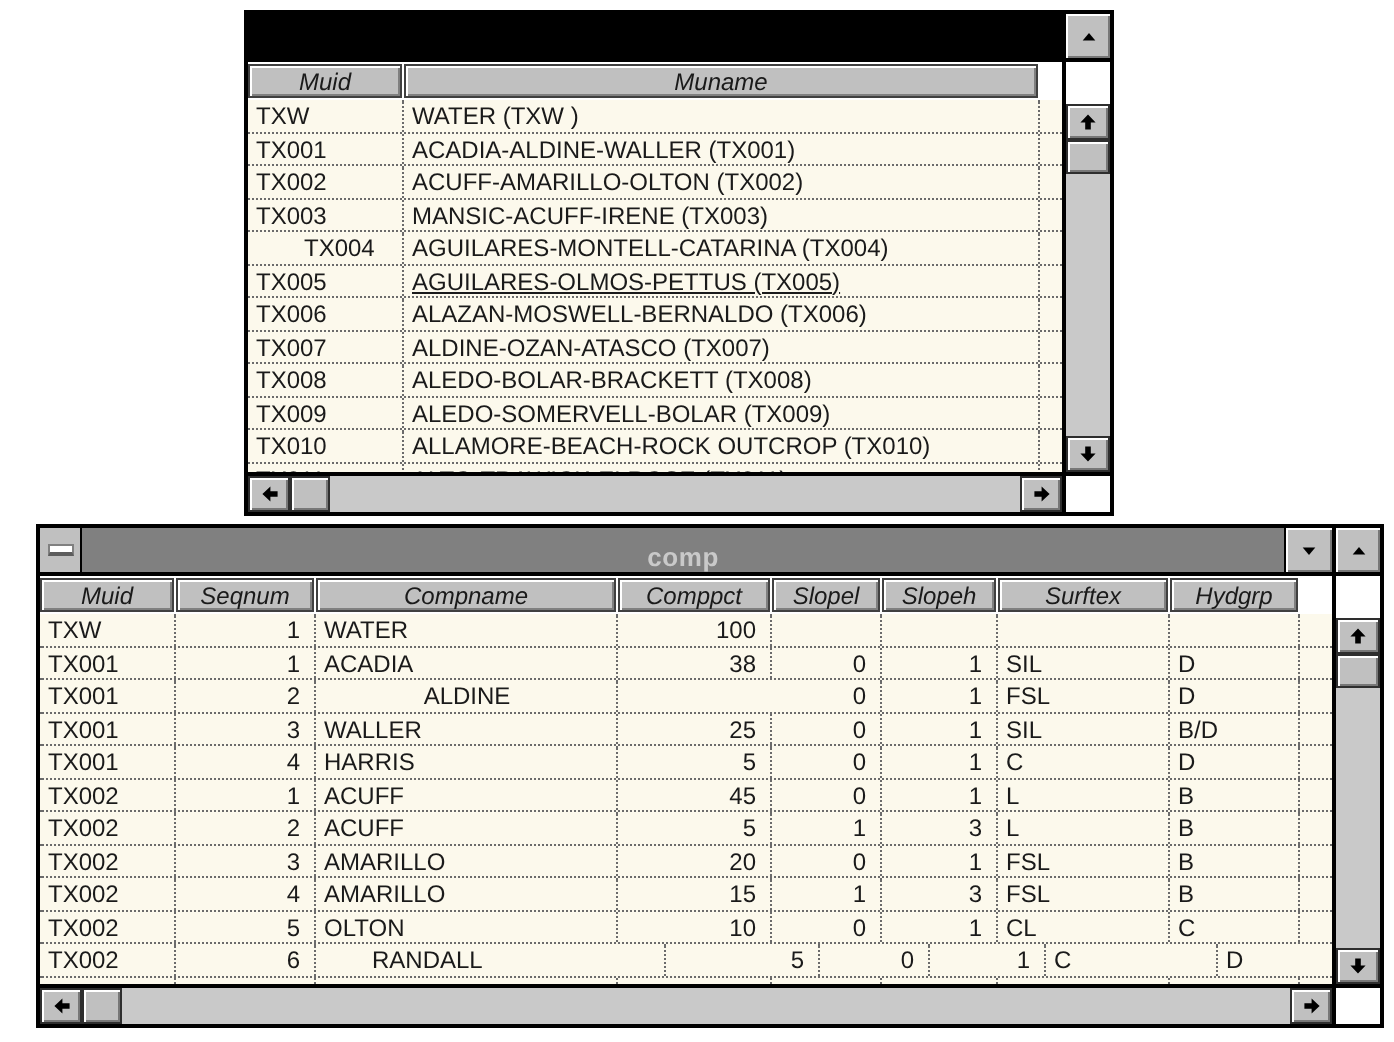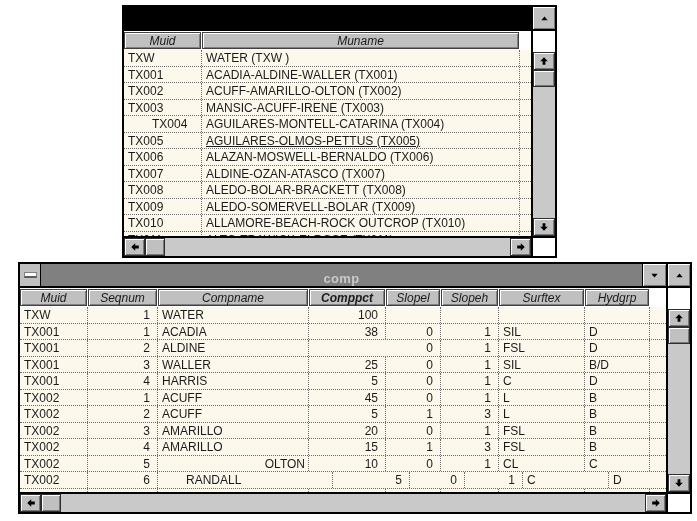--- a/index.html
+++ b/index.html
@@ -279,21 +279,21 @@
         <path d="M5 2.8 L8.5 7 H1.5 Z" fill="#000"></path>
       </svg>
   </div>
 
   <div class="body">
     <div class="tbl" style="display:contents">
       <div class="hdr-row">
           <div class="hdr-btn" style="width: 67px;">Muid</div>
           <div class="hdr-btn" style="width: 69px;">Seqnum</div>
           <div class="hdr-btn" style="width: 150px;">Compname</div>
-          <div class="hdr-btn" style="width: 76px; font-weight: bold;">Comppct</div>
+          <div class="hdr-btn" style="width: 76px;">Comppct</div>
           <div class="hdr-btn" style="width: 54px;">Slopel</div>
           <div class="hdr-btn" style="width: 57px;">Slopeh</div>
           <div class="hdr-btn" style="width: 85px;">Surftex</div>
           <div class="hdr-btn" style="width: 64px;">Hydgrp</div>
         </div>
       <div class="rows">
           <div class="row">
             <div class="cell" style="width: 68px;">TXW</div>
             <div class="cell num" style="width: 70px;">1</div>
             <div class="cell" style="width: 151px;">WATER</div>
@@ -311,21 +311,21 @@
             <div class="cell num" style="width: 77px;">38</div>
             <div class="cell num" style="width: 55px;">0</div>
             <div class="cell num" style="width: 58px;">1</div>
             <div class="cell" style="width: 86px;">SIL</div>
             <div class="cell" style="width: 65px;">D</div>
             <div class="cell fill"></div>
           </div>
           <div class="row">
             <div class="cell" style="width: 68px;">TX001</div>
             <div class="cell num" style="width: 70px;">2</div>
-            <div class="cell" style="width: 151px;">ALDINE</div>
+            <div class="cell" style="width: 151px; text-align: center;">ALDINE</div>
             <div class="cell num" style="width: 77px; margin-top: 48px;">32</div>
             <div class="cell num" style="width: 55px;">0</div>
             <div class="cell num" style="width: 58px;">1</div>
             <div class="cell" style="width: 86px;">FSL</div>
             <div class="cell" style="width: 65px;">D</div>
             <div class="cell fill"></div>
           </div>
           <div class="row">
             <div class="cell" style="width: 68px;">TX001</div>
             <div class="cell num" style="width: 70px;">3</div>
@@ -388,21 +388,21 @@
             <div class="cell num" style="width: 77px;">15</div>
             <div class="cell num" style="width: 55px;">1</div>
             <div class="cell num" style="width: 58px;">3</div>
             <div class="cell" style="width: 86px;">FSL</div>
             <div class="cell" style="width: 65px;">B</div>
             <div class="cell fill"></div>
           </div>
           <div class="row">
             <div class="cell" style="width: 68px;">TX002</div>
             <div class="cell num" style="width: 70px;">5</div>
-            <div class="cell" style="width: 151px; text-align: right;">OLTON</div>
+            <div class="cell" style="width: 151px;">OLTON</div>
             <div class="cell num" style="width: 77px;">10</div>
             <div class="cell num" style="width: 55px;">0</div>
             <div class="cell num" style="width: 58px;">1</div>
             <div class="cell" style="width: 86px;">CL</div>
             <div class="cell" style="width: 65px;">C</div>
             <div class="cell fill"></div>
           </div>
           <div class="row">
             <div class="cell" style="width: 68px;">TX002</div>
             <div class="cell num" style="width: 70px;">6</div>

